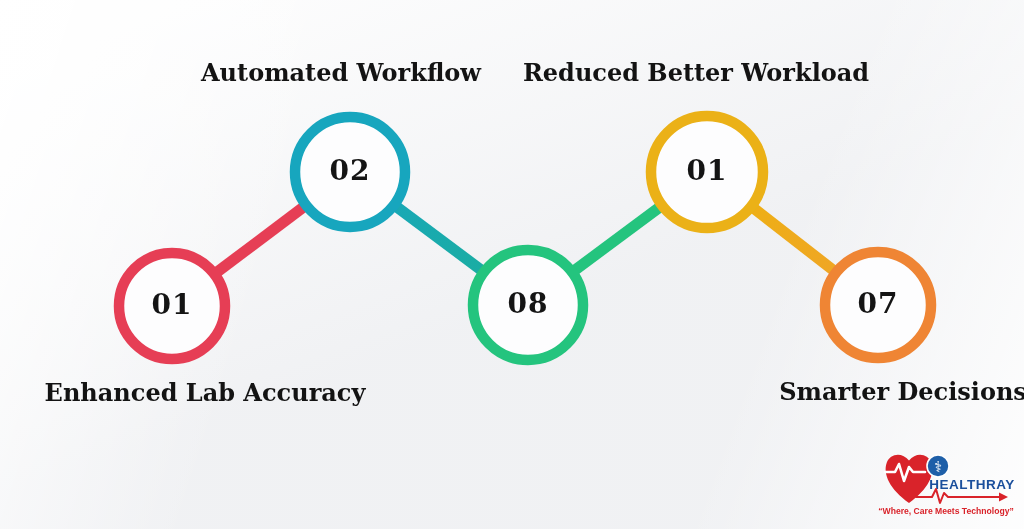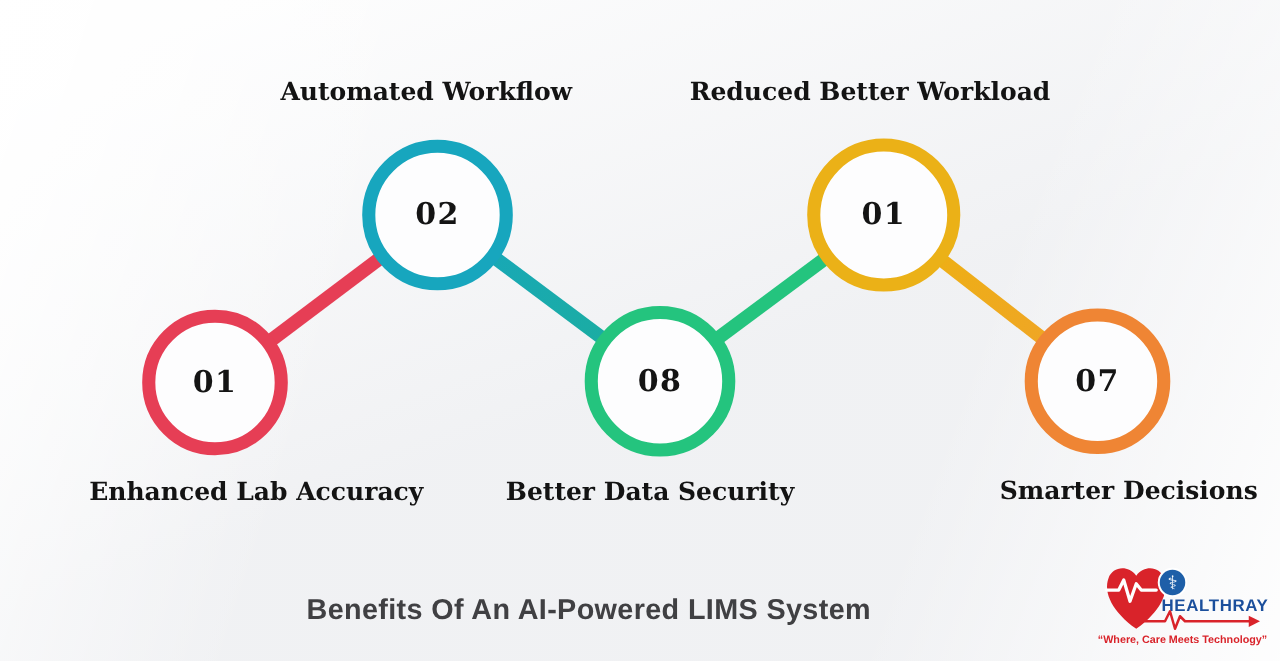--- a/index.html
+++ b/index.html
@@ -9,27 +9,27 @@
     background:
       linear-gradient(108deg, rgba(255,255,255,.95) 0%, rgba(255,255,255,0) 30%),
       linear-gradient(290deg, rgba(255,255,255,.9) 0%, rgba(255,255,255,0) 28%),
       linear-gradient(160deg, rgba(255,255,255,.85) 8%, rgba(238,239,242,.25) 55%),
       #f1f2f4;
   }
   .diagram-svg{position:absolute;left:0;top:0;}
   .step-number{
     position:absolute;transform:translate(-50%,-52%);
     font-family:"DejaVu Serif","Liberation Serif",serif;
-    font-weight:bold;font-size:24px;color:#141414;line-height:1;
+    font-weight:bold;font-size:28px;color:#141414;line-height:1;
     letter-spacing:1px;
   }
   .step-label{
     position:absolute;transform:translateX(-50%);white-space:nowrap;
     font-family:"DejaVu Serif","Liberation Serif",serif;
-    font-weight:bold;font-size:20px;color:#131313;line-height:24px;
+    font-weight:bold;font-size:24px;color:#131313;line-height:24px;
   }
   .infographic-title{
     position:absolute;left:471px;top:474px;transform:translateX(-50%);
     white-space:nowrap;font-family:"Liberation Sans",sans-serif;
     font-weight:bold;font-size:23px;color:#404043;letter-spacing:.3px;
   }
   .logo{position:absolute;left:876px;top:442px;width:142px;height:82px;}
   
   .n1{left:172px;top:306px;text-align:center;} .n2{left:350px;top:172px;} .n3{left:528px;top:305px;}
   .n4{left:707px;top:172px;} .n5{left:878px;top:305px;}
@@ -66,25 +66,23 @@
   </svg>
 
   <div class="step-number n1">01</div>
   <div class="step-number n2">02</div>
   <div class="step-number n3">08</div>
   <div class="step-number n4">01</div>
   <div class="step-number n5">07</div>
 
   <div class="step-label l1">Enhanced Lab Accuracy</div>
   <div class="step-label l2">Automated Workflow</div>
-  <div class="step-label l3">Better Data Security</div>
   <div class="step-label l4">Reduced Better Workload</div>
   <div class="step-label l5">Smarter Decisions</div>
 
-  <div class="infographic-title">Benefits Of An AI-Powered LIMS System</div>
 
   <div class="logo">
     <svg width="142" height="82" viewBox="0 0 142 82">
       <path d="M33,61 C14,47.5 6.5,32 10.8,20.5 C14,11.5 26,9.5 33,18.5 C40,9.5 52,11.5 55.2,20.5 C59.5,32 52,47.5 33,61 Z" fill="#D9232A"></path>
       <polyline points="9,30 19,30 23,22 28,39 33,25 37,30 49,30" fill="none" stroke="#ffffff" stroke-width="2.6" stroke-linejoin="round" stroke-linecap="round"></polyline>
       <circle cx="62" cy="24" r="11" stroke="#ffffff" stroke-width="1.6" fill="#1E5FA8"></circle>
       <text x="62" y="29.5" text-anchor="middle" font-size="15" fill="#ffffff">⚕</text>
       <text x="96" y="47" text-anchor="middle" font-size="13.5" font-family="Liberation Sans, sans-serif" font-weight="bold" letter-spacing="0.5" fill="#1B4F9C">HEALTHRAY</text>
       <polyline points="40,55 56,55 60,47 64,61 68,51 72,55 123,55" fill="none" stroke-width="2" stroke-linejoin="round" stroke-linecap="round" stroke="#D9232A"></polyline>
       <polygon points="123,50.5 132,55 123,59.5" fill="#D9232A"></polygon>

